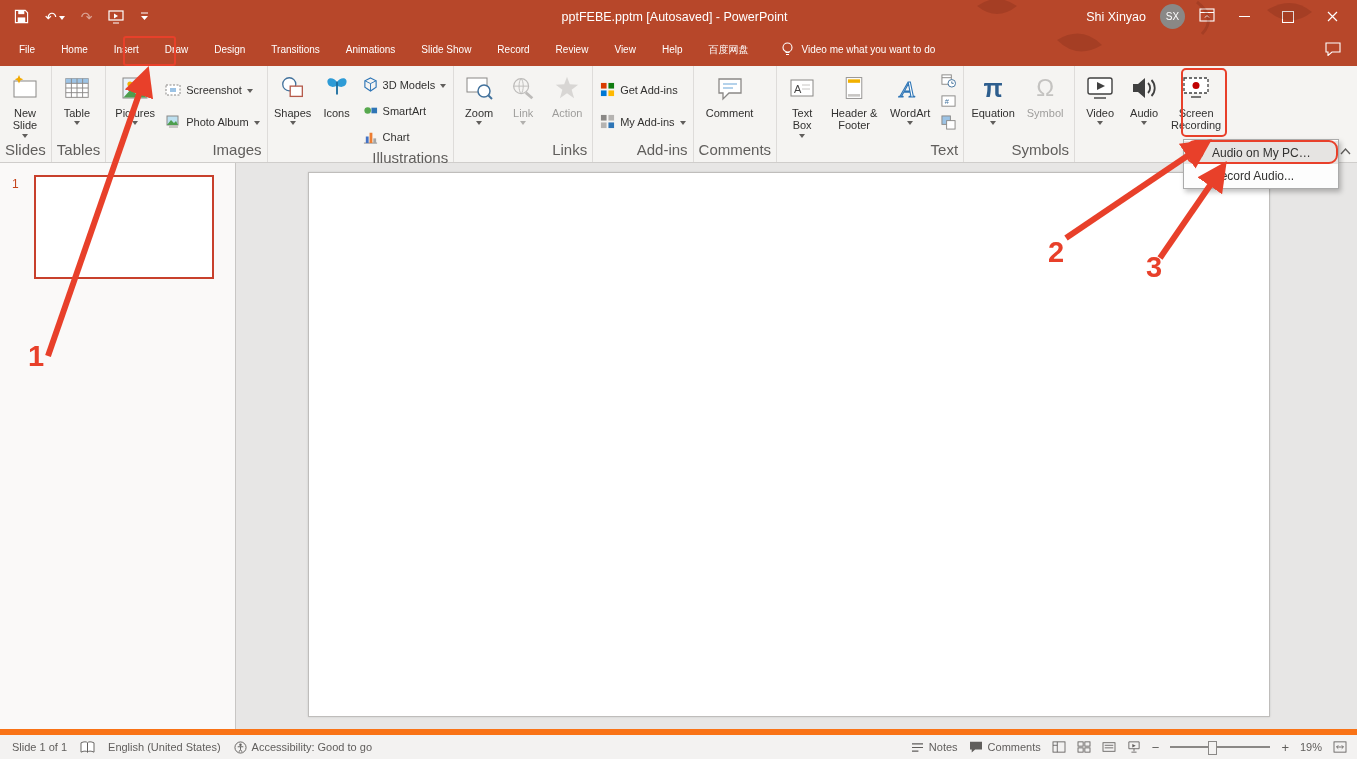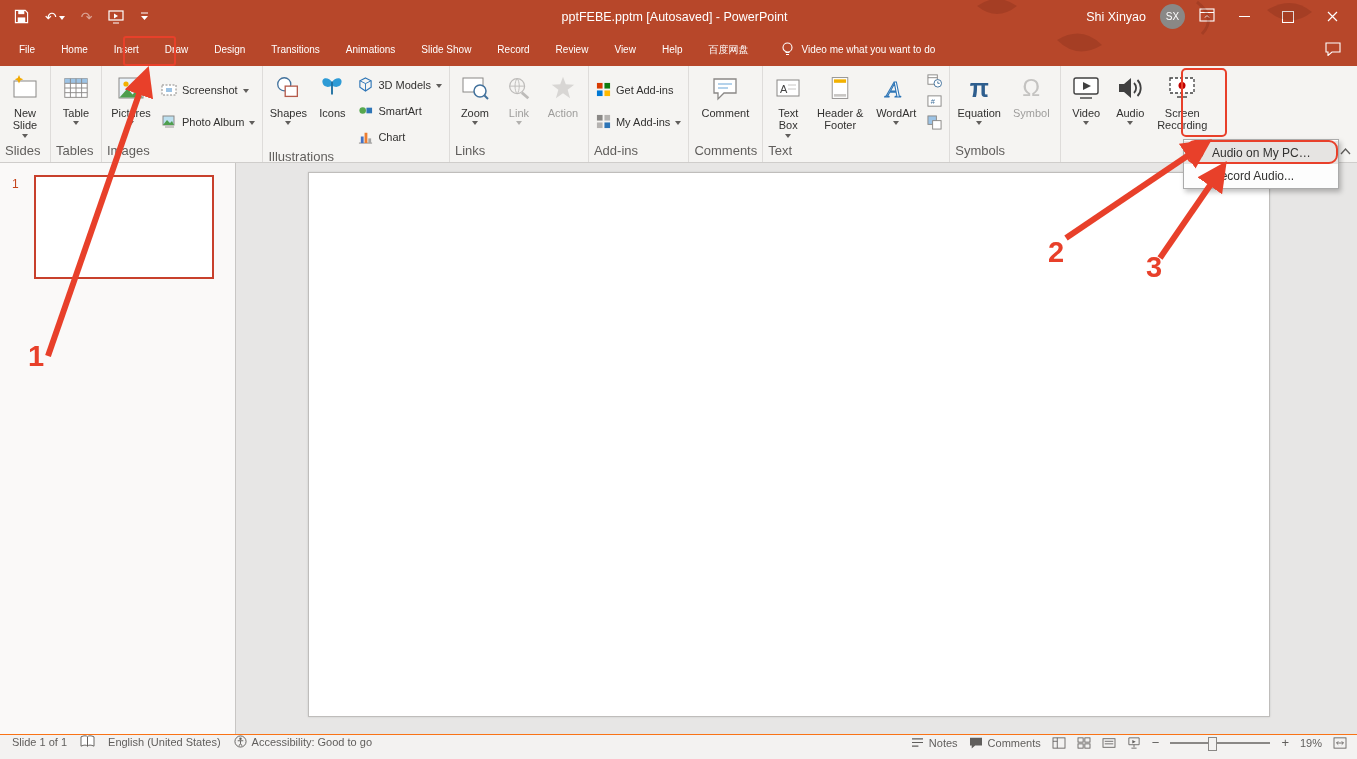--- a/index.html
+++ b/index.html
@@ -23,21 +23,21 @@
   .menubar{position:absolute;left:0;top:33px;right:0;height:33px;background:#B7472A;
            display:flex;align-items:center;color:#fff;font-size:10px;z-index:2;}
   .tab{padding:0 13px;height:33px;line-height:33px;white-space:nowrap;}
   .tellme{display:flex;align-items:center;gap:7px;margin-left:20px;white-space:nowrap;}
   .fb{margin-left:auto;margin-right:16px;}
   
   .ribbon{position:absolute;left:0;top:66px;right:0;height:96px;background:#F5F4F2;
           border-bottom:1px solid #CFCDCB;display:flex;align-items:stretch;color:#323130;z-index:2;}
   .group{display:flex;flex-direction:column;border-right:1px solid #DEDCDA;padding:0 3px;}
   .gcontent{flex:1;display:flex;align-items:flex-start;padding-top:3px;}
-  .glabel{text-align:left;font-size:13px;color:#605E5C;padding:1px 2px 4px;white-space:nowrap;}
+  .glabel{text-align:right;font-size:15px;color:#605E5C;padding:1px 2px 4px;white-space:nowrap;}
   .bigbtn{display:flex;flex-direction:column;align-items:center;text-align:center;
           font-size:11px;line-height:1.12;padding:3px 3px 0;min-width:38px;}
   .bigbtn .icon32{height:32px;display:flex;align-items:center;justify-content:center;margin-bottom:3px;}
   .caret{width:0;height:0;border-left:3.5px solid transparent;border-right:3.5px solid transparent;
          border-top:4px solid #605E5C;margin-top:2px;}
   .smallbtn{display:flex;align-items:center;gap:5px;font-size:11px;height:23px;padding:0 4px;white-space:nowrap;}
   .vcol{display:flex;flex-direction:column;justify-content:space-between;}
   .vcol.spread{gap:9px;padding-top:9px;}
   .dis{opacity:.45;}
   .w34{width:36px;} .w46{width:46px;} .w52{width:54px;} .w58{width:60px;}
@@ -50,21 +50,21 @@
   .workspace{position:absolute;left:0;top:163px;right:0;bottom:24px;display:flex;}
   .slidepanel{width:235px;background:#FAF9F8;border-right:1px solid #C8C6C4;position:relative;}
   .slidenum{position:absolute;left:12px;top:14px;font-size:12px;color:#C4441C;}
   .thumb{position:absolute;left:34px;top:12px;width:176px;height:100px;background:#fff;
          border:2px solid #C8402C;}
   .canvas{flex:1;position:relative;background:#E7E6E5;}
   .slide{position:absolute;left:72px;top:9px;width:960px;height:543px;background:#fff;
          border:1px solid #BFBDBB;box-shadow:0 0 2px rgba(0,0,0,.12);}
   
   .statusbar{position:absolute;left:0;bottom:0;right:0;height:24px;background:#F3F2F1;
-             border-top:1px solid #f97316;display:flex;align-items:flex-start;font-size:11px;
+             border-top:6px solid #f97316;display:flex;align-items:center;font-size:11px;
              color:#605E5C;z-index:2;}
   .sleft{display:flex;align-items:center;gap:13px;margin-left:12px;}
   .sright{margin-left:auto;display:flex;align-items:center;gap:11px;margin-right:10px;}
   .sitem{display:flex;align-items:center;gap:5px;white-space:nowrap;}
   .zslider{width:100px;height:2px;background:#8A8886;position:relative;}
   .zthumb{position:absolute;left:38px;top:-5px;width:7px;height:12px;background:#F3F2F1;border:1px solid #8A8886;}
   .zglyph{font-size:13px;}
   
   .dropdown{position:absolute;left:1183px;top:139px;width:154px;background:#FDFDFD;
             border:1px solid #ABABAB;box-shadow:2px 3px 5px rgba(0,0,0,.25);z-index:40;

